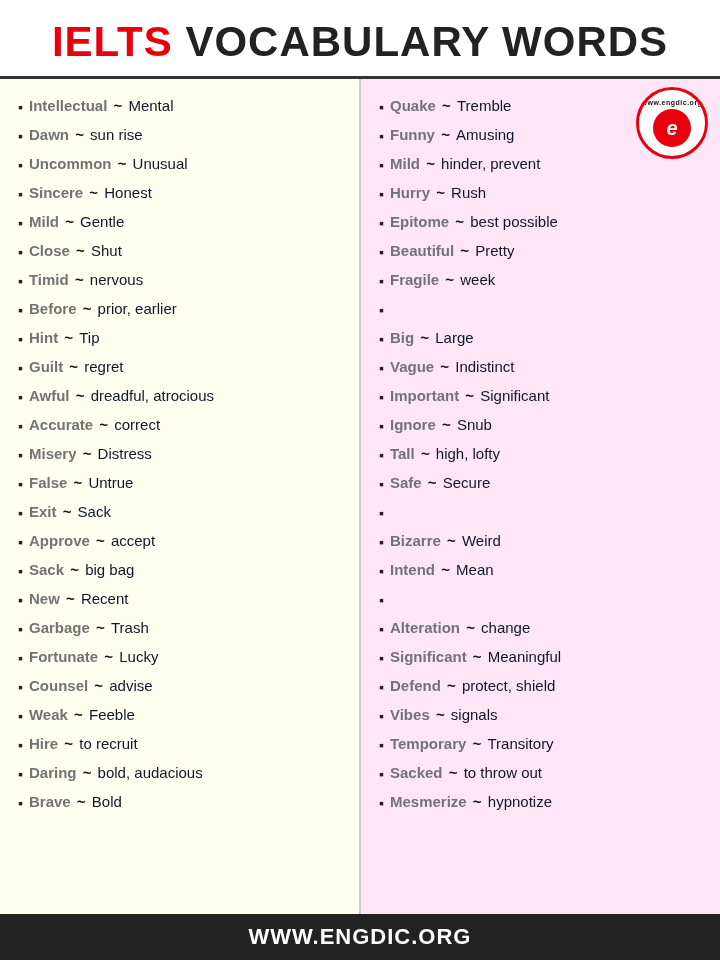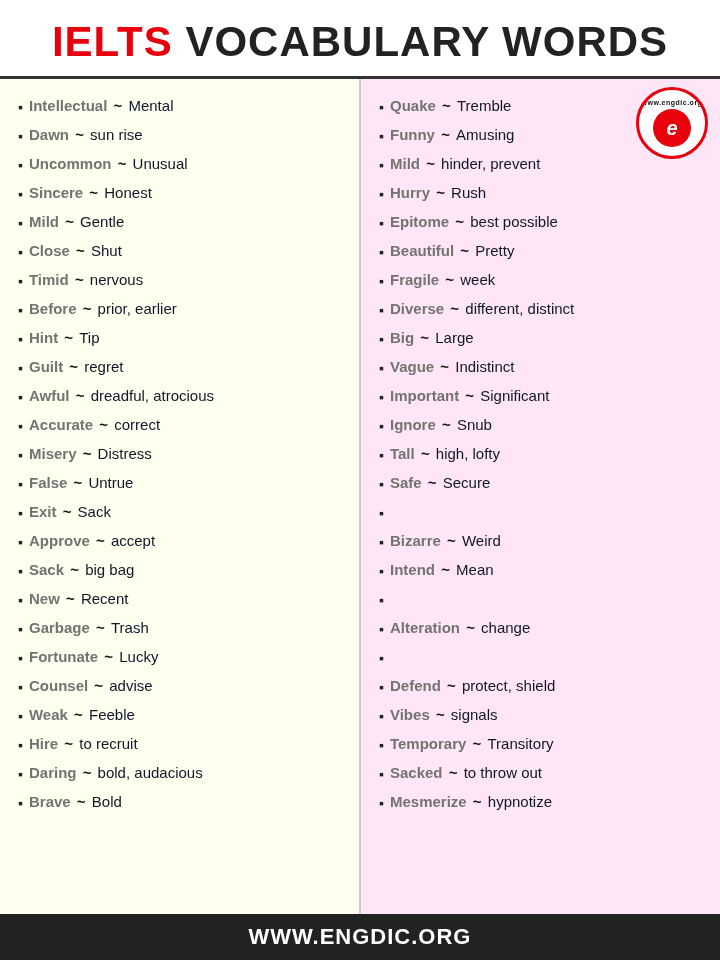--- a/index.html
+++ b/index.html
@@ -413,25 +413,20 @@
       <li class="vocab-item">
       <span class="bullet">▪</span>
       <span>
         <span class="word-bold">Fragile</span>
         <span class="word-tilde"> ~ </span>
         <span class="word-def">week</span>
       </span>
     </li>
       <li class="vocab-item">
       <span class="bullet">▪</span>
-      <span>
-        <span class="word-bold">Diverse</span>
-        <span class="word-tilde"> ~ </span>
-        <span class="word-def">different, distinct</span>
-      </span>
     </li>
       <li class="vocab-item">
       <span class="bullet">▪</span>
       <span>
         <span class="word-bold">Big</span>
         <span class="word-tilde"> ~ </span>
         <span class="word-def">Large</span>
       </span>
     </li>
       <li class="vocab-item">
@@ -499,20 +494,25 @@
       <li class="vocab-item">
       <span class="bullet">▪</span>
       <span>
         <span class="word-bold">Alteration</span>
         <span class="word-tilde"> ~ </span>
         <span class="word-def">change</span>
       </span>
     </li>
       <li class="vocab-item">
       <span class="bullet">▪</span>
+      <span>
+        <span class="word-bold">Significant</span>
+        <span class="word-tilde"> ~ </span>
+        <span class="word-def">Meaningful</span>
+      </span>
     </li>
       <li class="vocab-item">
       <span class="bullet">▪</span>
       <span>
         <span class="word-bold">Defend</span>
         <span class="word-tilde"> ~ </span>
         <span class="word-def">protect, shield</span>
       </span>
     </li>
       <li class="vocab-item">

